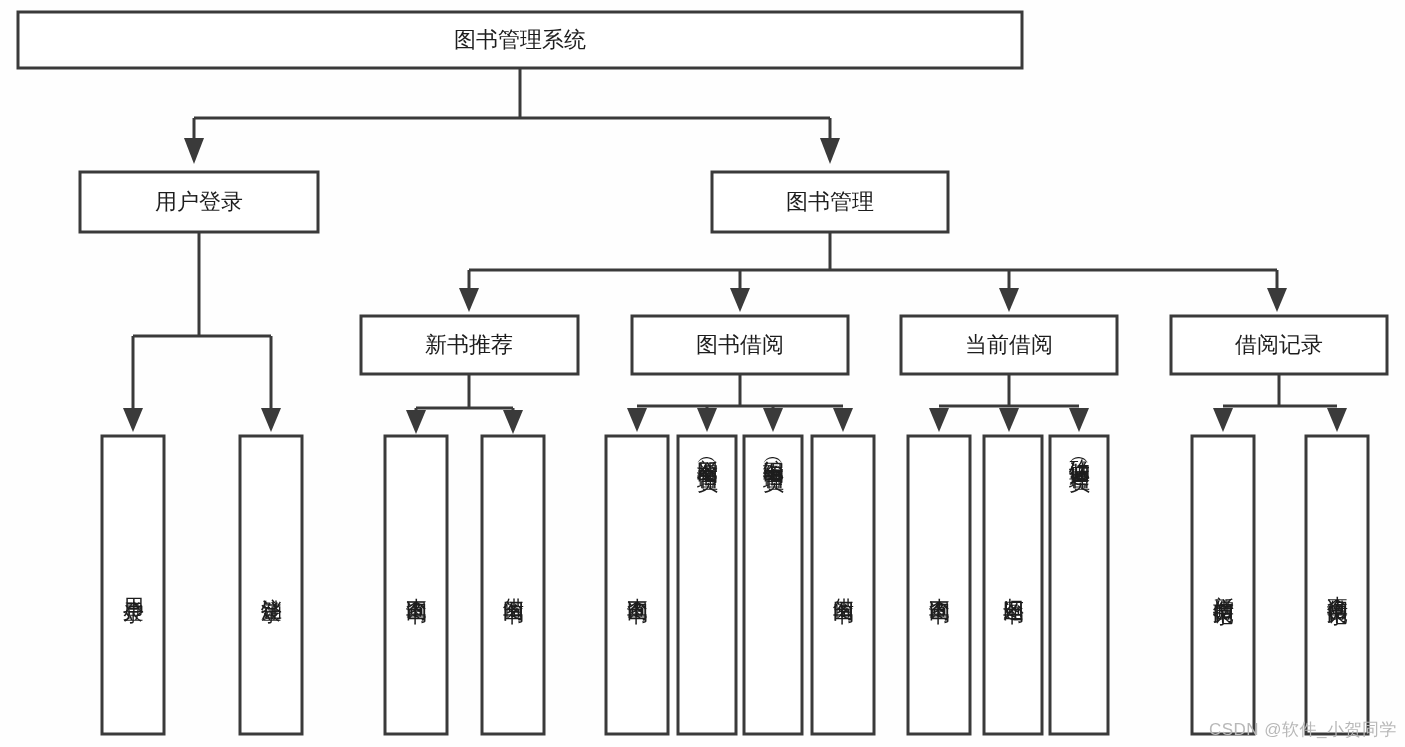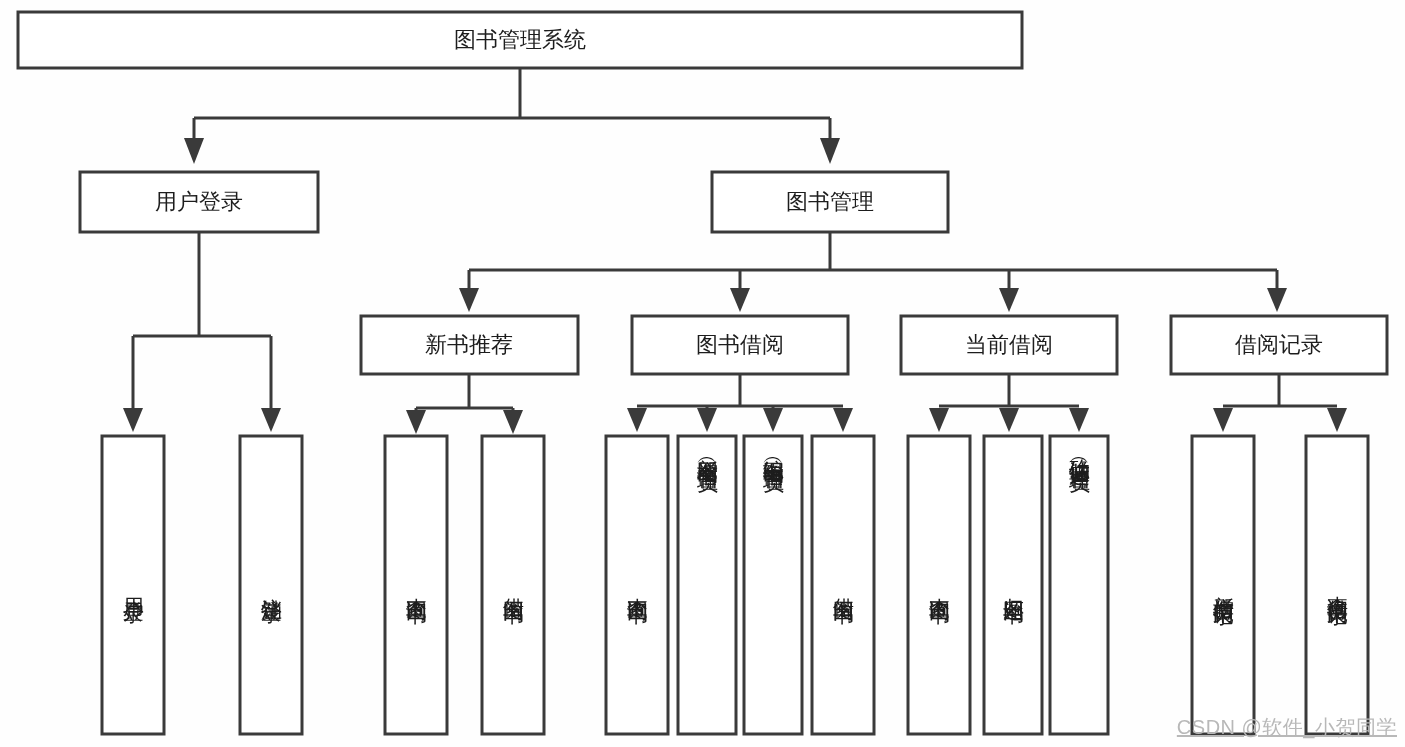--- a/index.html
+++ b/index.html
@@ -65,25 +65,24 @@
     letter-spacing: 2px;
     color: #1d1d1d;
     white-space: nowrap;
     text-align: center;
   }
   #watermark {
     position: absolute;
     right: 8px;
     bottom: 6px;
     font-family: "Liberation Sans", "DejaVu Sans", sans-serif;
-    font-size: 20px;
+    font-size: 17px;
     color: #b8b8b8;
     letter-spacing: 0.5px;
     white-space: nowrap;
-    text-decoration: underline;
   }
 </style>
 </head>
 <body>
 
 <div id="diagram-root">
 
   <svg id="flow" viewBox="0 0 1405 747">
 
     <rect class="nodebox" x="18" y="12" width="1004" height="56"></rect>

